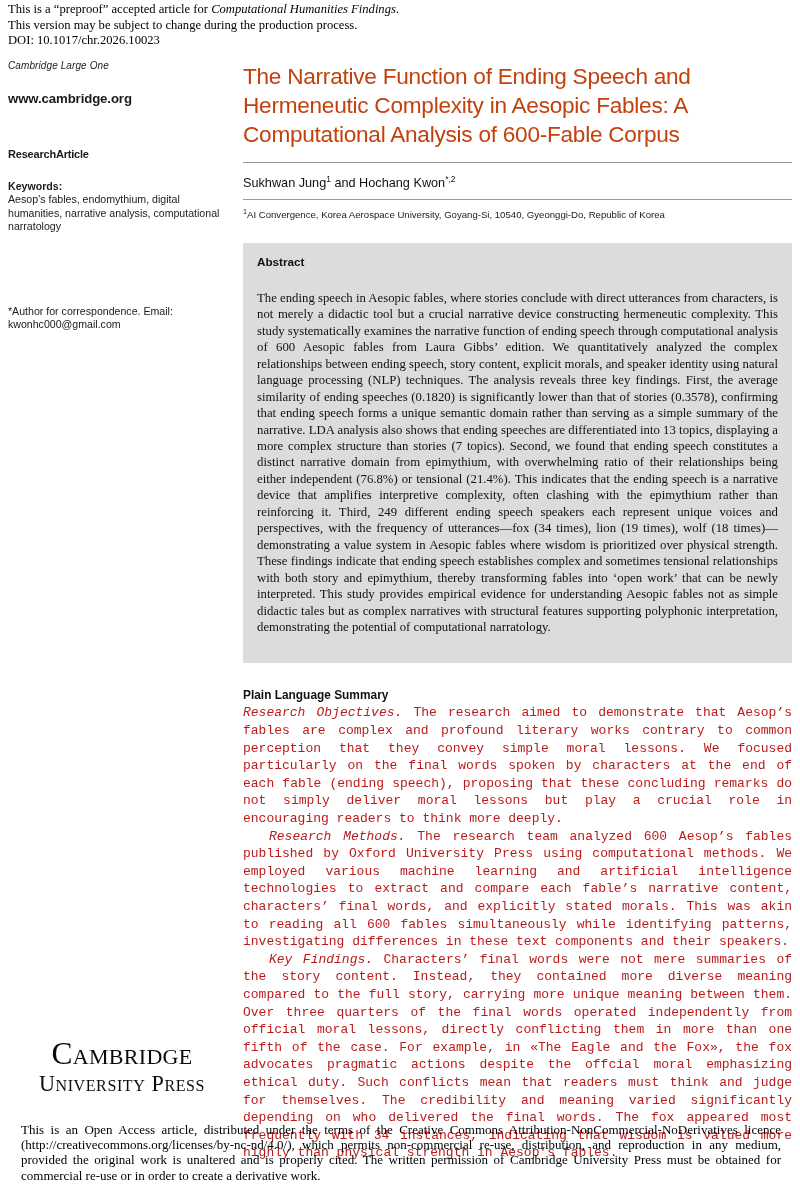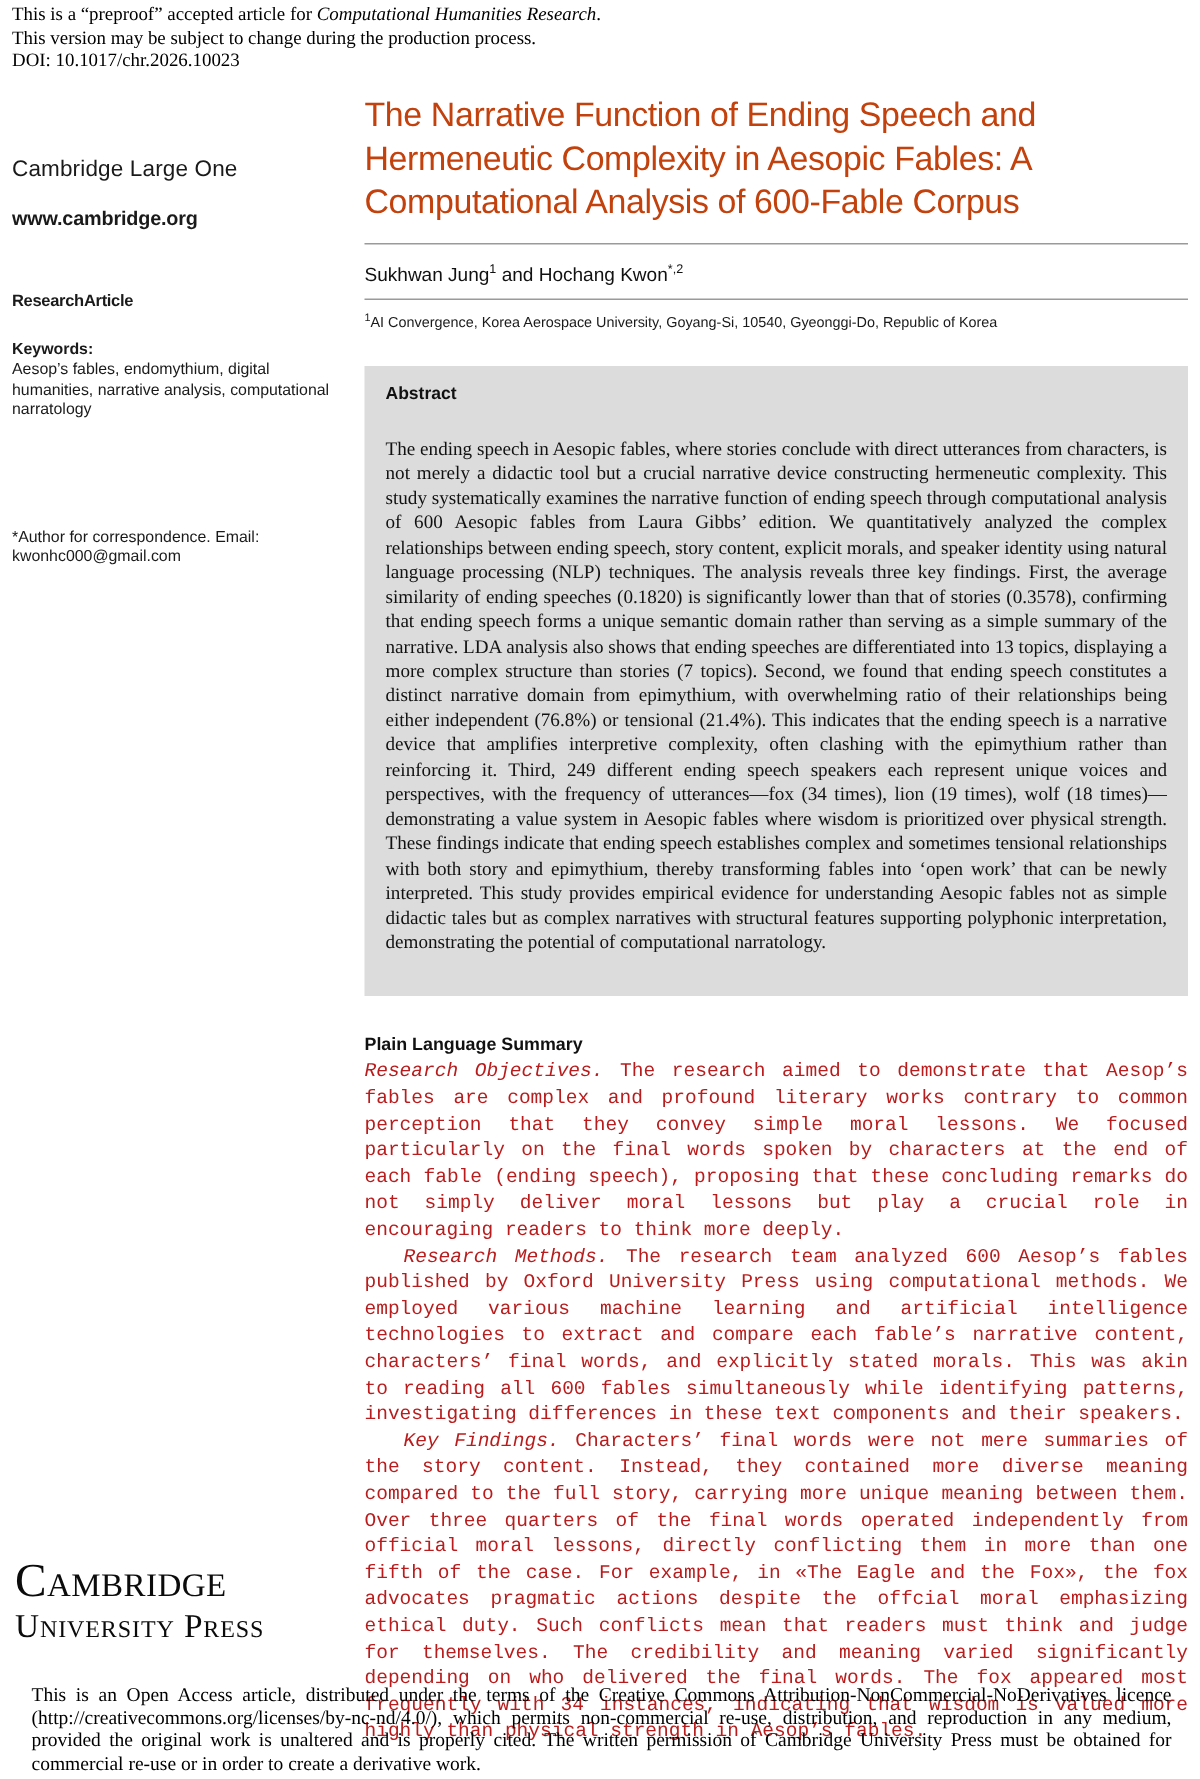--- a/index.html
+++ b/index.html
@@ -33,24 +33,24 @@
   
   .sidebar {
     position: absolute;
     left: 8px;
     top: 58px;
     width: 222px;
     font-family: "Liberation Sans", "DejaVu Sans", sans-serif;
     color: #1a1a1a;
   }
   .brand-italic {
-    font-size: 15px;
+    font-style: italic;
+    font-size: 10px;
     line-height: 16px;
     letter-spacing: 0.1px;
-    margin-top: 47px;
   }
   .brand-url {
     margin-top: 17px;
     font-weight: bold;
     font-size: 13.2px;
     line-height: 16px;
     letter-spacing: -0.1px;
   }
   .article-type {
     margin-top: 37px;
@@ -73,21 +73,21 @@
   }
 
   
   .cup-logo {
     position: absolute;
     left: 10px;
     top: 1037px;
     width: 224px;
     font-family: "Liberation Serif", "DejaVu Serif", serif;
     color: #0b0b0b;
-    text-align: left;
+    text-align: center;
   }
   .cup-line1 {
     font-size: 31.5px;
     line-height: 33px;
     font-variant: small-caps;
     letter-spacing: 0.3px;
     font-weight: normal;
   }
   .cup-line2 {
     font-size: 22.2px;
@@ -202,21 +202,21 @@
     font-size: 13px;
     line-height: 15.2px;
     text-align: justify;
     color: #000;
   }
 </style>
 </head>
 <body>
 
 <div class="preproof">
-  <div><span>This is a “preproof” accepted article for </span><i>Computational Humanities Research</i><span>.</span></div>
+  <div><span>This is a “preproof” accepted article for </span><i>Computational Humanities Findings</i><span>.</span></div>
   <div>This version may be subject to change during the production process.</div>
   <div>DOI: 10.1017/chr.2026.10023</div>
 </div>
 
 <aside class="sidebar">
   <div class="brand-italic">Cambridge Large One</div>
   <div class="brand-url">www.cambridge.org</div>
   <div class="article-type">ResearchArticle</div>
   <div class="kw-block">
     <span class="kw-label">Keywords:</span>

